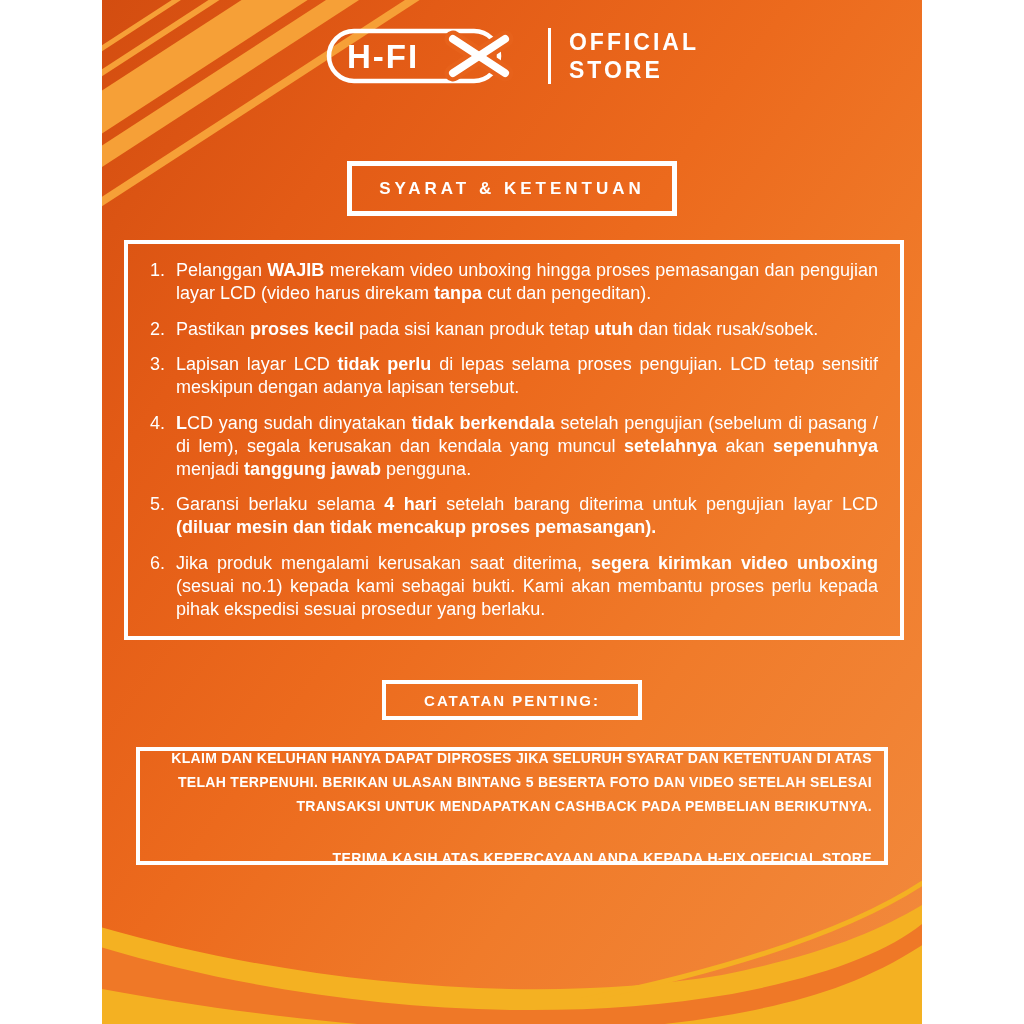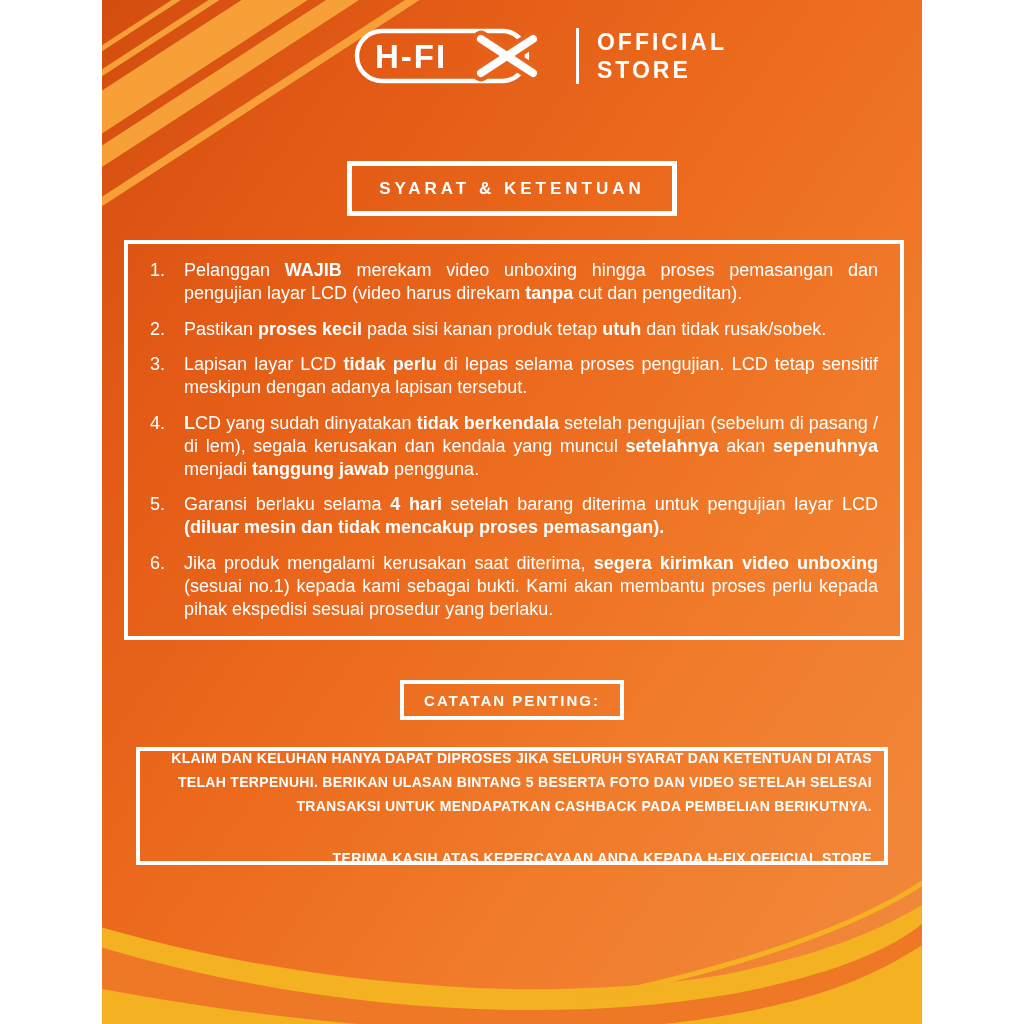--- a/index.html
+++ b/index.html
@@ -13,21 +13,20 @@
     background:linear-gradient(125deg,#d34d10 0%,#e35b16 22%,#ec6a1d 45%,#f07b2a 68%,#f28a3d 100%);
     overflow:hidden;
   }
   .deco{position:absolute;left:0;top:0;width:820px;height:1024px;pointer-events:none;}
 
   
   .header{
     position:absolute;top:24px;left:0;width:100%;
     display:flex;align-items:center;justify-content:center;gap:18px;
     color:#fff;
-    padding-left:28px;
   }
   .logo-svg{display:block;}
   .header-divider{width:3px;height:56px;background:#fff;}
   .store-text{display:flex;flex-direction:column;justify-content:space-between;}
   .store-text span{
     font-size:23px;font-weight:bold;letter-spacing:3px;line-height:28px;color:#fff;
   }
 
   
   .title-box{
@@ -37,26 +36,26 @@
   }
   .title-box span{color:#fff;font-size:17px;font-weight:bold;letter-spacing:4px;}
 
   .terms-box{
     position:absolute;top:240px;left:22px;width:780px;height:400px;
     border:4px solid #fff;box-sizing:border-box;
     padding:15px 22px;display:flex;flex-direction:column;justify-content:space-between;
   }
   .term-item{display:flex;color:#fff;font-size:18px;line-height:23px;}
   .term-num{flex:0 0 26px;}
-  .term-text{flex:1;text-align:justify;margin-left:8px;}
+  .term-text{flex:1;text-align:justify;}
   .b{font-weight:bold;}
 
   .note-box{
     position:absolute;top:680px;left:50%;transform:translateX(-50%);
-    width:224px;height:40px;border:4px solid #fff;box-sizing:border-box;
+    width:260px;height:40px;border:4px solid #fff;box-sizing:border-box;
     display:flex;align-items:center;justify-content:center;
   }
   .note-box span{color:#fff;font-size:15px;font-weight:bold;letter-spacing:2px;white-space:nowrap;}
 
   .footer-box{
     position:absolute;top:747px;left:34px;width:752px;height:118px;
     border:4px solid #fff;box-sizing:border-box;
     padding:10px 12px;display:flex;flex-direction:column;justify-content:center;
     text-align:right;color:#fff;
   }

